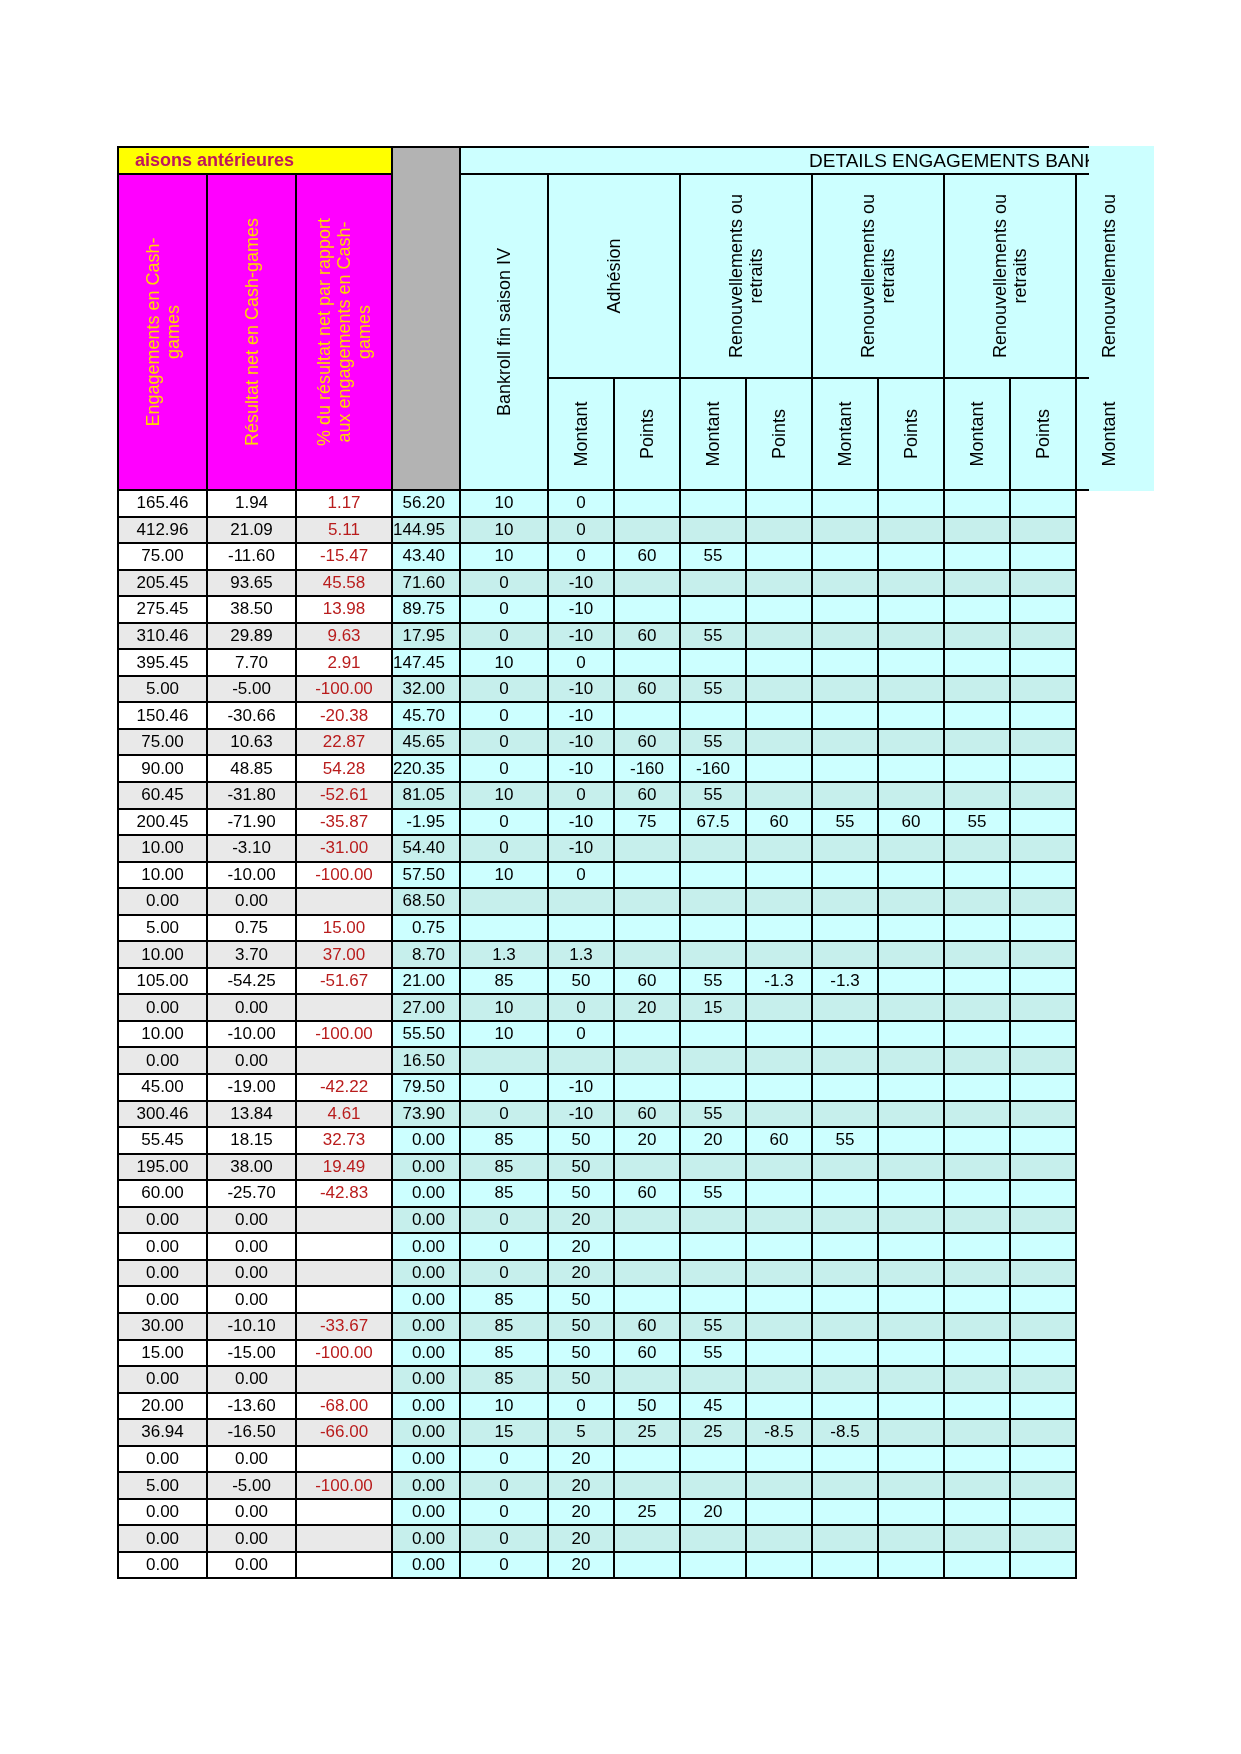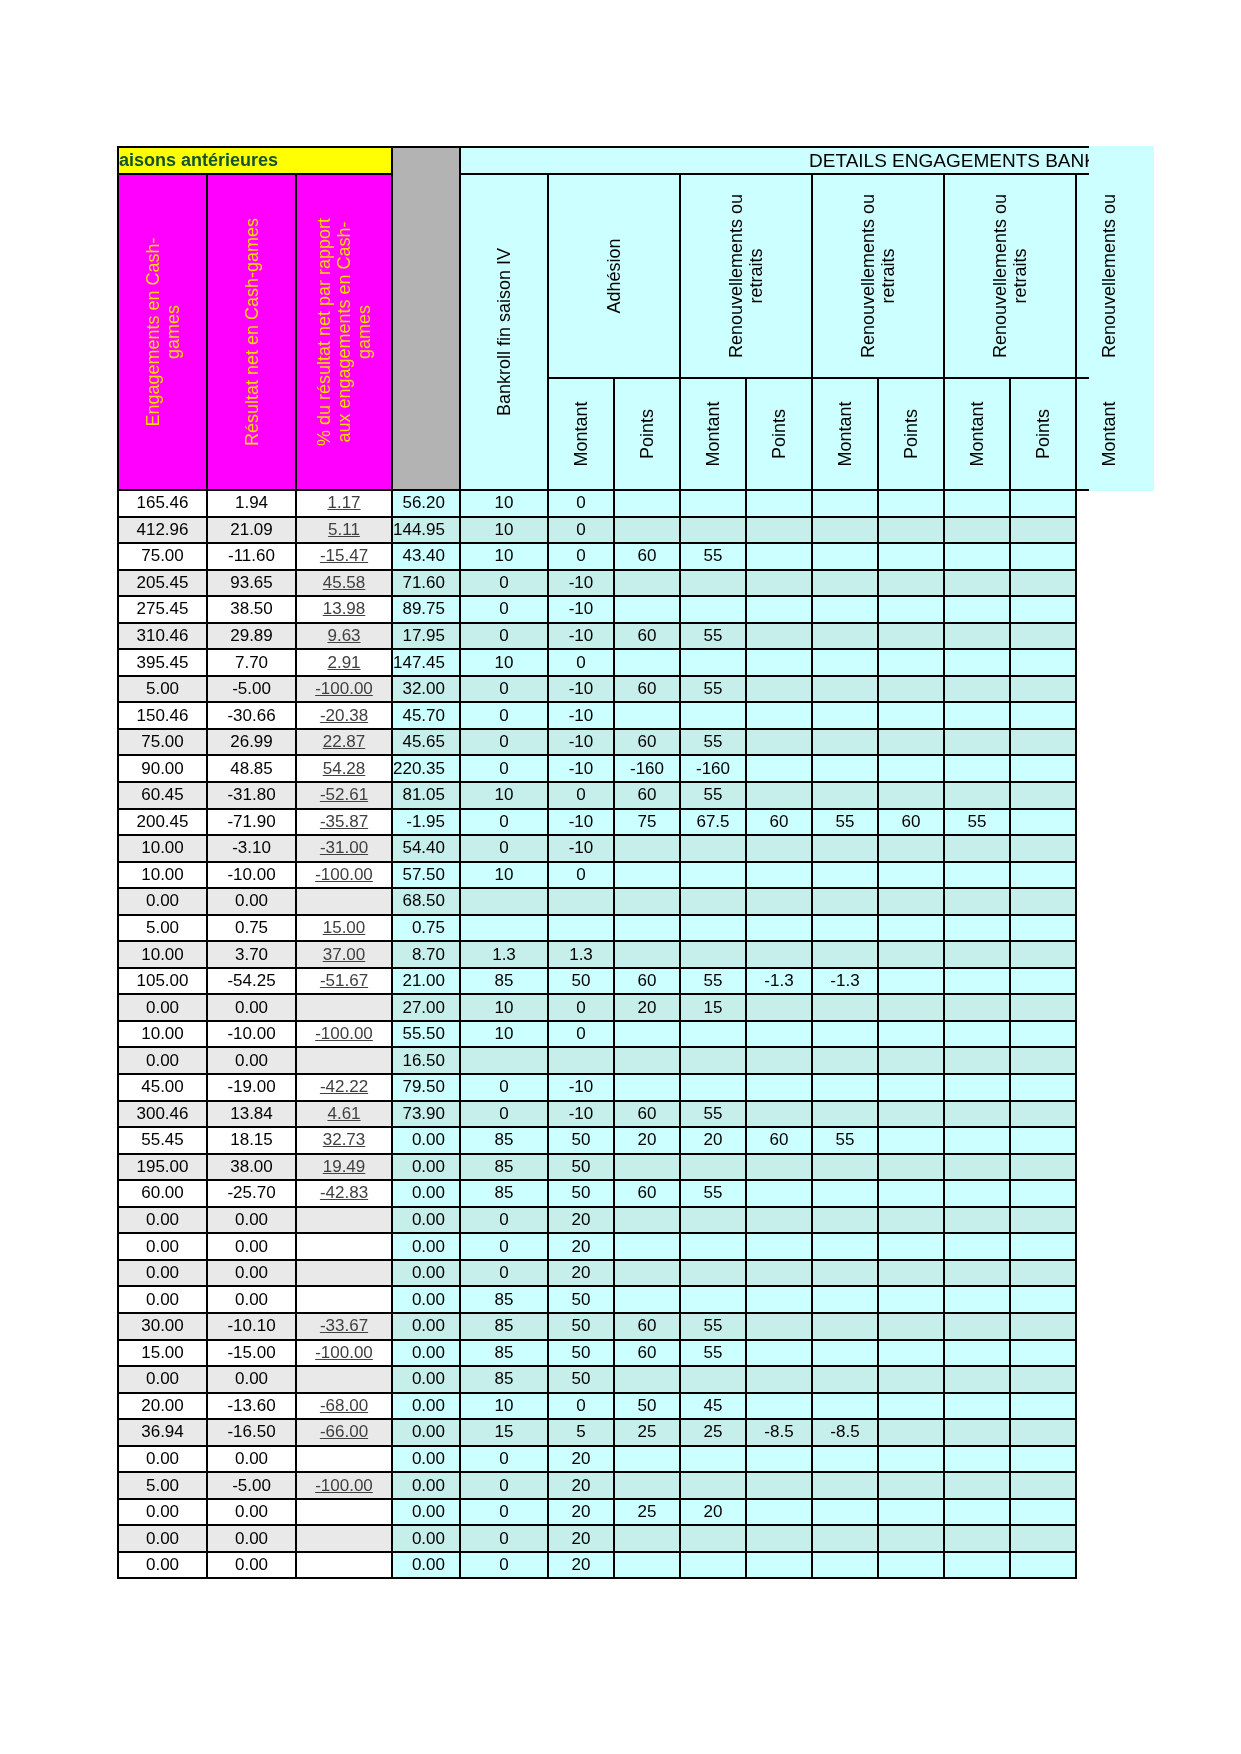--- a/index.html
+++ b/index.html
@@ -3,40 +3,40 @@
 <meta charset="utf-8">
 <style>
   * { box-sizing: border-box; margin: 0; padding: 0; }
   html,body { width: 1241px; height: 1754px; background: #ffffff;
     font-family: "Liberation Sans", sans-serif; }
   .sheet { position: absolute; left: 117px; top: 146px; }
   table { border-collapse: collapse; table-layout: fixed; }
   td, th { border: 2px solid #000; padding: 0; font-weight: normal; overflow: hidden; }
 
   
-  .banner { background: #ffff00; color: #14532d; font-weight: bold; font-size: 18px;
-    text-align: left; padding-left: 0; height: 27px; white-space: nowrap; }
+  .banner { background: #ffff00; color: #be185d; font-weight: bold; font-size: 18px;
+    text-align: left; padding-left: 16px; height: 27px; white-space: nowrap; }
   .title-cell { background: #ccffff; text-align: right; font-size: 19px;
     padding-right: 5px; white-space: nowrap; color: #000; }
   .sep { background: #b3b3b3; }
 
   
   .mag { background: #ff00ff; color: #ffd700; position: relative; }
   .cyh { background: #ccffff; color: #000; position: relative; }
   .vt { position: absolute; left: 50%; top: 50%;
     transform: translate(-50%,-50%) rotate(-90deg);
     text-align: center; font-size: 18px; line-height: 1.12; }
   .vt.w240 { width: 240px; } .vt.w300 { width: 300px; }
   .vt.w190 { width: 190px; } .vt.w100 { width: 100px; }
   .vt.nw { white-space: nowrap; }
 
   
   tbody td { font-size: 17px; height: 26.56px; text-align: center; color: #000; }
   tbody td.bk { text-align: right; padding-right: 14px; }
-  tbody td.pct { color: #404040; text-decoration: underline; }
+  tbody td.pct { color: #b91c1c; }
   tbody tr.r0 td.l { background: #ffffff; }
   tbody tr.r1 td.l { background: #e9e9e9; margin-top: 23px; }
   tbody tr.r0 td.c { background: #ccffff; }
   tbody tr.r1 td.c { background: #c6efec; }
 
   
   .cyan-overflow { position: absolute; left: 972px; top: 0; width: 65px; height: 345px;
     background: #ccffff; }
 </style>
 </head>
@@ -257,21 +257,21 @@
           <td class="c"></td>
           <td class="c"></td>
           <td class="c"></td>
           <td class="c"></td>
           <td class="c"></td>
           <td class="c"></td>
           <td class="c"></td>
         </tr>
         <tr class="r1">
           <td class="l">75.00</td>
-          <td class="l">26.99</td>
+          <td class="l">10.63</td>
           <td class="l pct">22.87</td>
           <td class="c bk">45.65</td>
           <td class="c">0</td>
           <td class="c">-10</td>
           <td class="c">60</td>
           <td class="c">55</td>
           <td class="c"></td>
           <td class="c"></td>
           <td class="c"></td>
           <td class="c"></td>

